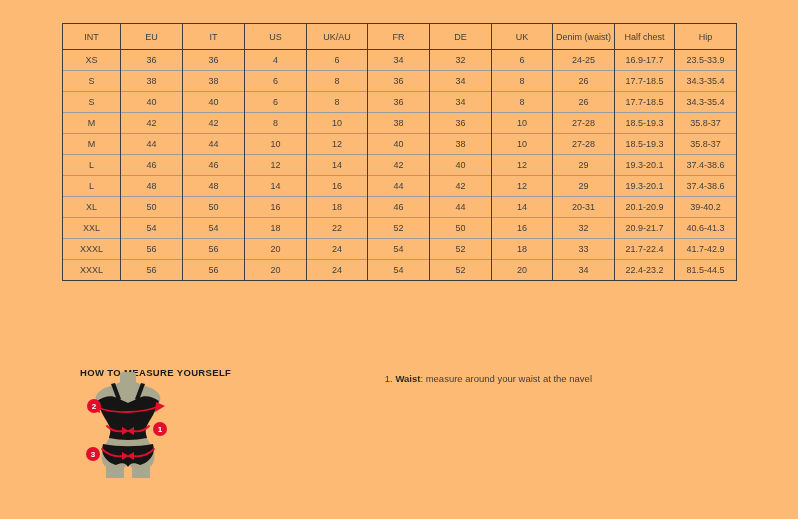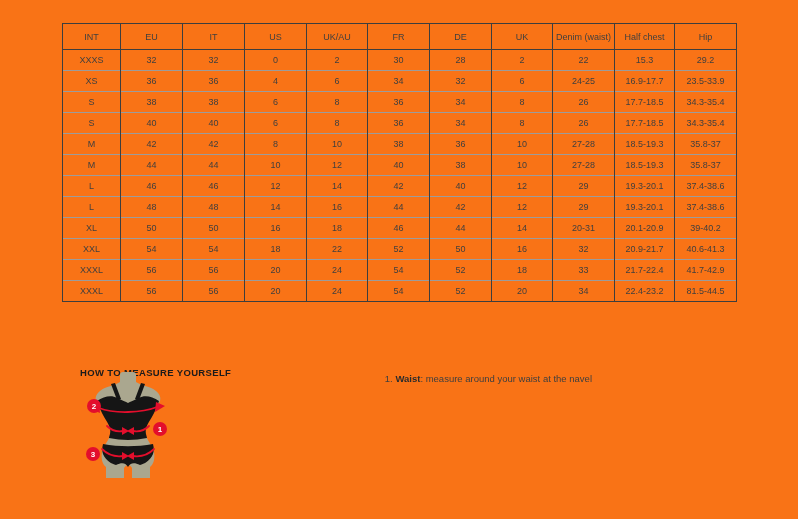--- a/index.html
+++ b/index.html
@@ -5,21 +5,21 @@
   :root{
     --accent-red:#e30e2c;
     --mannequin:#aaa78f;
     --swimsuit:#151515;
     --border-dark:#3e3e3e;
     --border-light:#9c9c9c;
     --text:#3f3f3f;
   }
   html,body{margin:0;padding:0;background:#fff;}
   .page{
-    position:relative;width:798px;height:519px;background:#f97316;overflow:hidden;
+    position:relative;width:798px;height:519px;background:#fdba74;overflow:hidden;
     font-family:"Liberation Sans",sans-serif;color:var(--text);
   }
   
   table.size-table{
     position:absolute;left:62px;top:23px;
     border-collapse:collapse;table-layout:fixed;
     border:1px solid var(--border-dark);
   }
   table.size-table th, table.size-table td{
     border-left:1px solid var(--border-dark);
@@ -78,33 +78,20 @@
           <th>UK/AU</th>
           <th>FR</th>
           <th>DE</th>
           <th>UK</th>
           <th>Denim (waist)</th>
           <th>Half chest</th>
           <th>Hip</th>
         </tr>
     </thead>
     <tbody id="table-body">
-        <tr>
-          <td>XXXS</td>
-          <td>32</td>
-          <td>32</td>
-          <td>0</td>
-          <td>2</td>
-          <td>30</td>
-          <td>28</td>
-          <td>2</td>
-          <td>22</td>
-          <td>15.3</td>
-          <td>29.2</td>
-        </tr>
         <tr>
           <td>XS</td>
           <td>36</td>
           <td>36</td>
           <td>4</td>
           <td>6</td>
           <td>34</td>
           <td>32</td>
           <td>6</td>
           <td>24-25</td>

